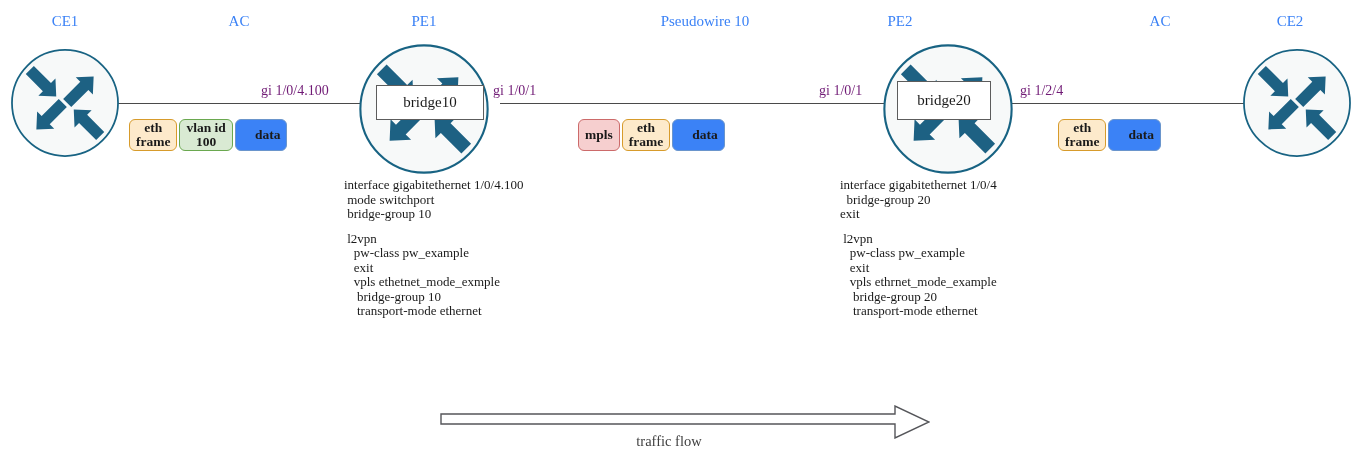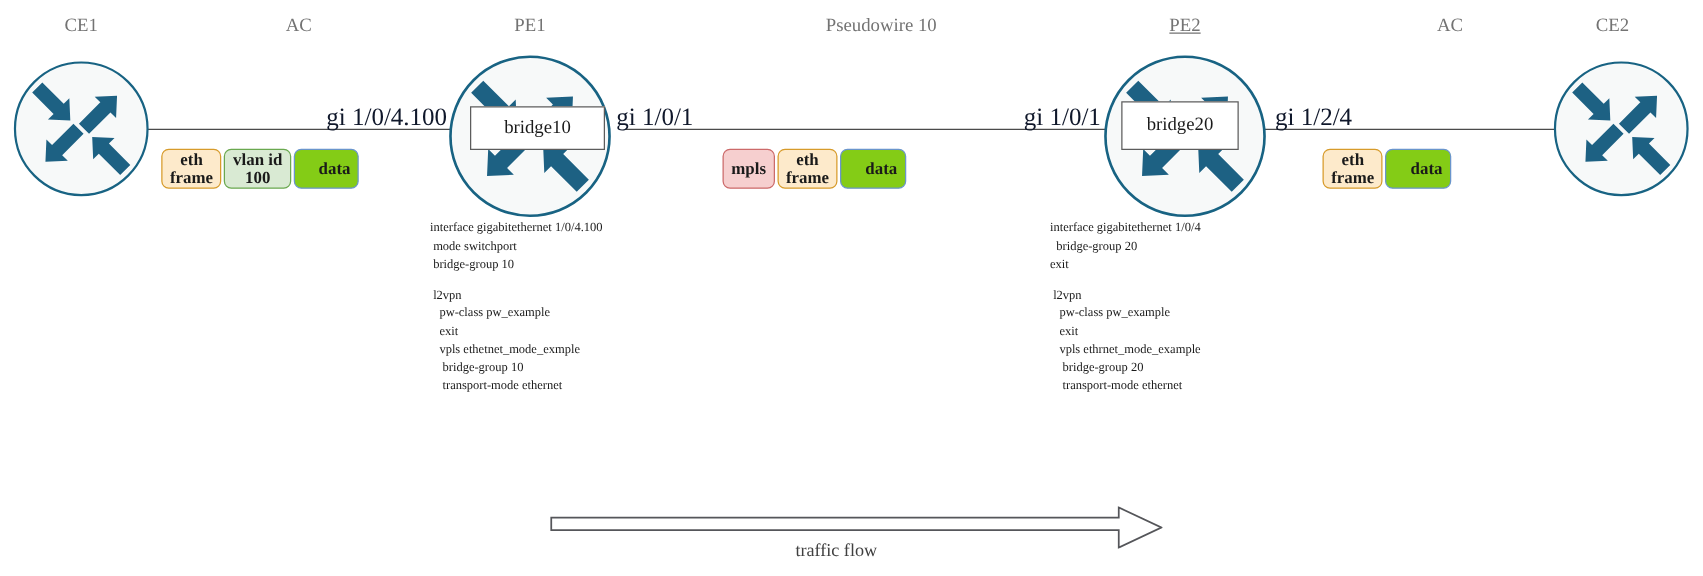--- a/index.html
+++ b/index.html
@@ -16,21 +16,21 @@
     width: 1362px;
     height: 461px;
     overflow: hidden;
     background: #ffffff;
   }
 
   
   .toplabel {
     position: absolute;
     font-size: 15px;
-    color: #737373;
+    color: #3b82f6;
     white-space: nowrap;
     transform: translateX(-50%);
     line-height: 1;
   }
 
   
   .node {
     position: absolute;
   }
   .node .circle {
@@ -56,22 +56,22 @@
   }
 
   
   .link {
     position: absolute;
     height: 0;
     border-top: 1.3px solid #4a4a4a;
   }
   .iflabel {
     position: absolute;
-    font-size: 20px;
-    color: #0f172a;
+    font-size: 14px;
+    color: #701a75;
     white-space: nowrap;
     line-height: 1;
   }
 
   
   .packet {
     position: absolute;
     display: flex;
     align-items: stretch;
     gap: 2px;
@@ -88,27 +88,27 @@
     text-align: center;
     box-sizing: border-box;
     padding: 0 6px;
     color: #1a1a1a;
     height: 32px;
     font-weight: bold;
   }
   .pbox span { display: block; }
   .pbox.eth    { background: #fdeacb; border-color: #d79b2b; }
   .pbox.vlan   { background: #d9ead3; border-color: #6aa84f; }
-  .pbox.data   { background: #84cc16; border-color: #6a95cc; padding-left: 19px; }
+  .pbox.data   { background: #3b82f6; border-color: #6a95cc; padding-left: 19px; }
   .pbox.mpls   { background: #f6cfcf; border-color: #cc6a6a; }
 
   
   .config {
     position: absolute;
-    font-size: 10px;
+    font-size: 13px;
     line-height: 1.02;
     color: #1a1a1a;
     white-space: pre;
   }
   .config div { height: 14.5px; }
   .config div.blank { height: 10px; }
 
   
   .flow-arrow {
     position: absolute;
@@ -125,21 +125,21 @@
 </head>
 <body>
 
 <div id="canvas">
 
   <div id="toplabels">
       <div class="toplabel" style="left: 65px; top: 14px;">CE1</div>
       <div class="toplabel" style="left: 239px; top: 14px;">AC</div>
       <div class="toplabel" style="left: 424px; top: 14px;">PE1</div>
       <div class="toplabel" style="left: 705px; top: 14px;">Pseudowire 10</div>
-      <div class="toplabel" style="left: 948px; top: 14px; text-decoration: underline;">PE2</div>
+      <div class="toplabel" style="left: 900px; top: 14px;">PE2</div>
       <div class="toplabel" style="left: 1160px; top: 14px;">AC</div>
       <div class="toplabel" style="left: 1290px; top: 14px;">CE2</div>
     </div>
 
   <div id="links">
       <div class="link" style="left: 112px; top: 103px; width: 260px;"></div>
       <div class="link" style="left: 500px; top: 103px; width: 400px;"></div>
       <div class="link" style="left: 1004px; top: 103px; width: 266px;"></div>
     </div>
 

